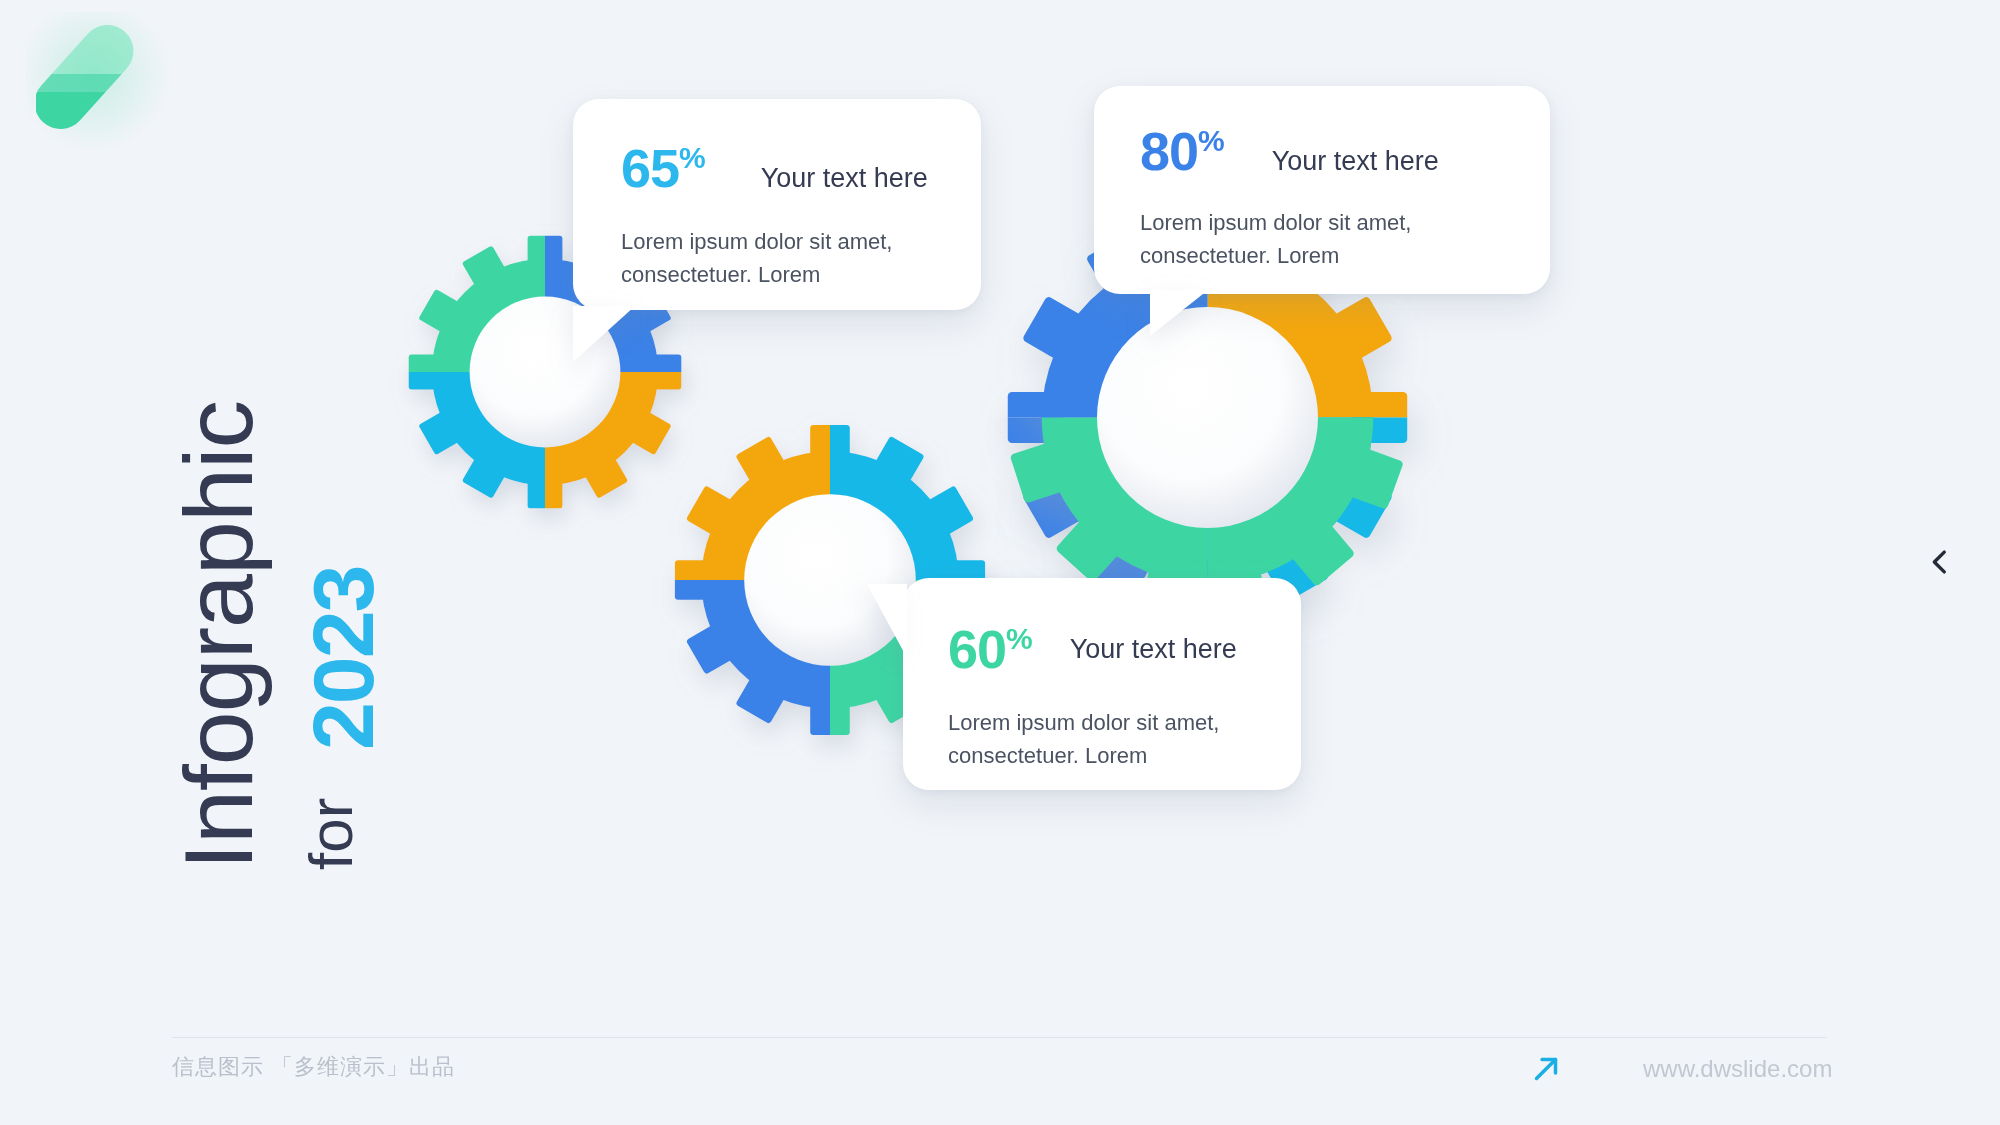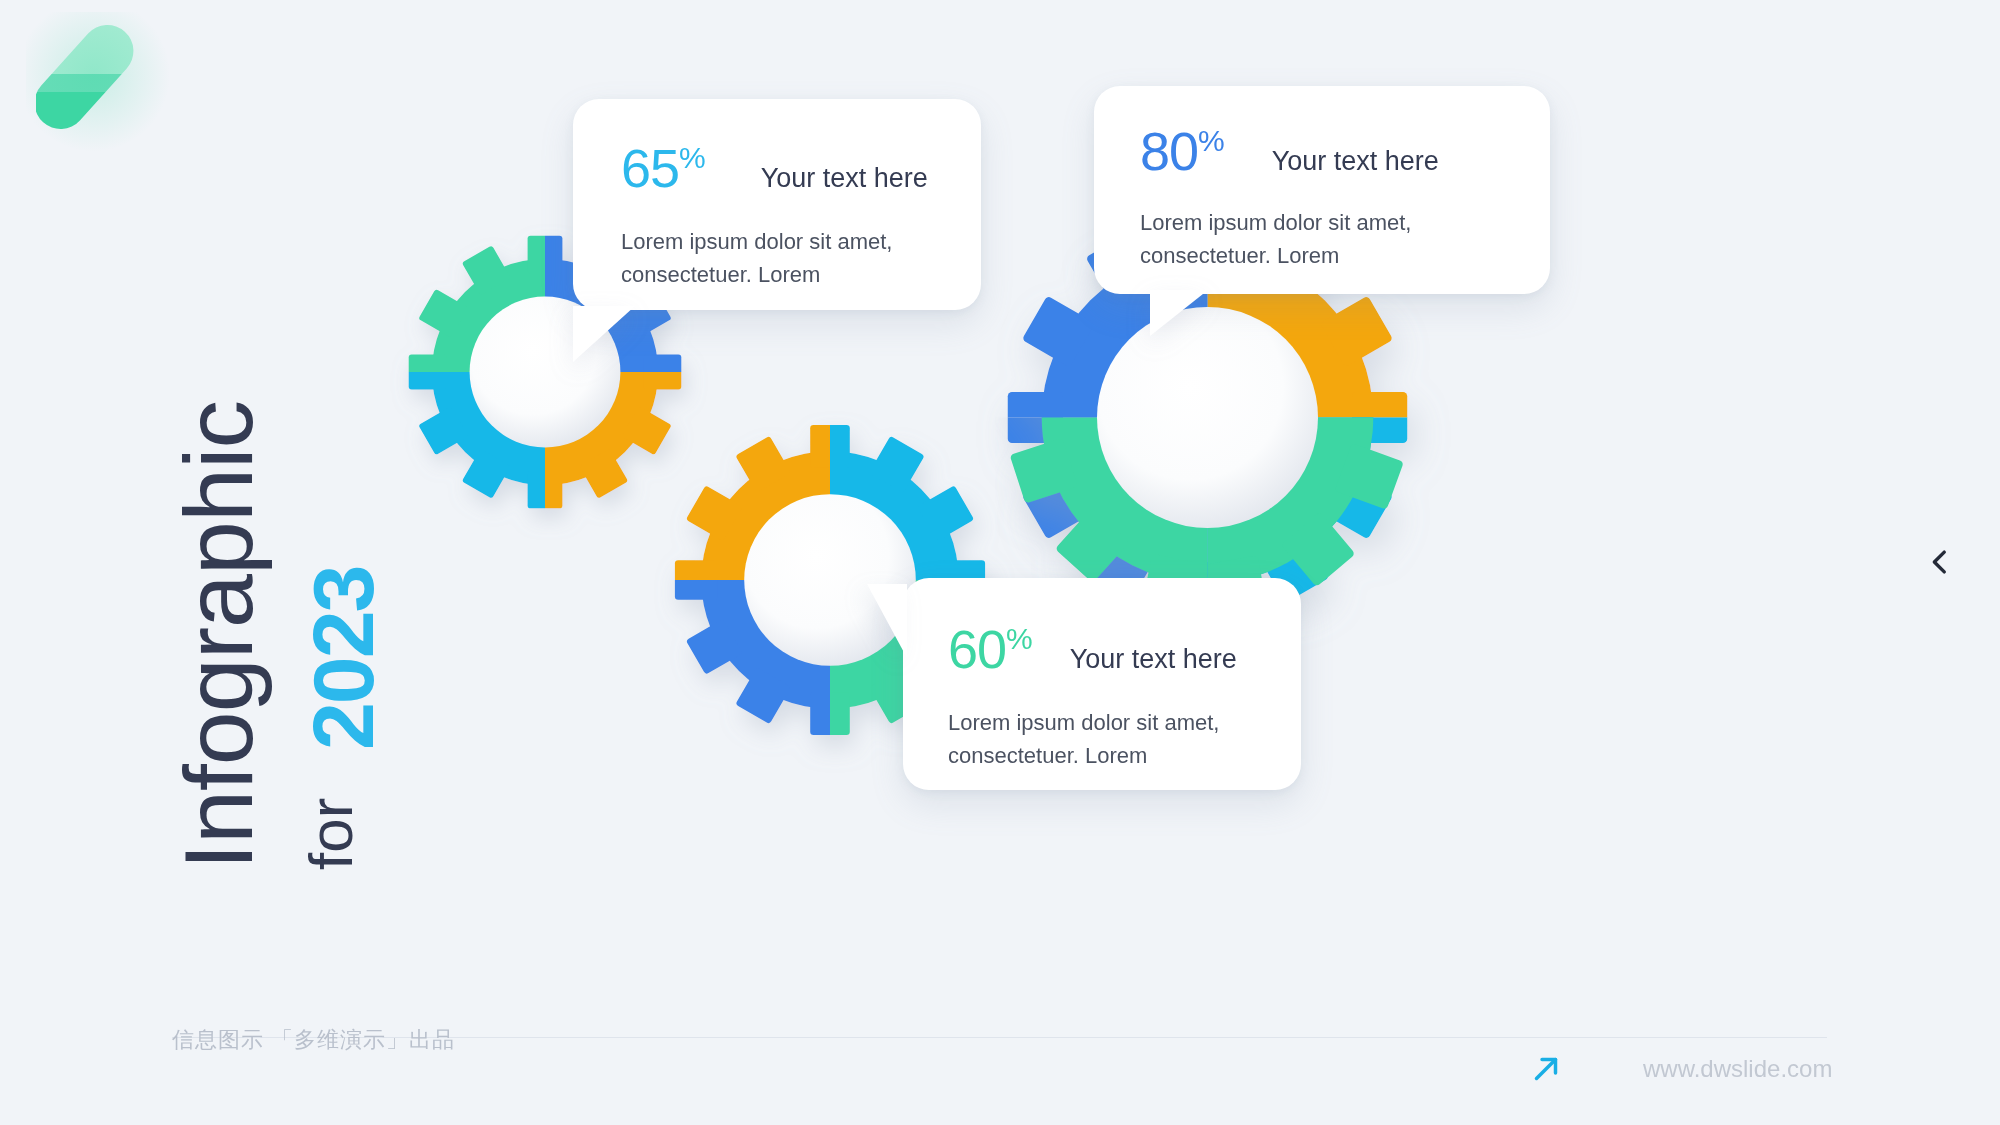--- a/index.html
+++ b/index.html
@@ -82,21 +82,21 @@
   .card-tail {
     position:absolute;
     width:0; height:0;
   }
   .card-head {
     display:flex;
     align-items:baseline;
   }
   .pct {
     font-size:54px;
-    font-weight:400;
+    font-weight:700;
     line-height:1;
     letter-spacing:-1px;
   }
   .pct .sym {
     font-size:30px;
     vertical-align:super;
     line-height:1;
   }
   .card-title {
     font-size:27px;
@@ -128,21 +128,21 @@
   #card-80 .card-body   { margin:28px 0 0 46px; width:320px; }
   #card-80 .card-tail {
     left:56px; bottom:-42px;
     border-left:0 solid transparent;
     border-right:58px solid transparent;
     border-top:46px solid #ffffff;
     filter:drop-shadow(0 9px 12px rgba(120,135,160,.13));
   }
 
   #card-60 { left:903px; top:578px; width:398px; height:212px; }
-  #card-60 .card-head   { padding:44px 0 0 45px; }
+  #card-60 .card-head   { padding:44px 0 0 45px;align-items:center; }
   #card-60 .card-title  { margin-left:38px; }
   #card-60 .card-body   { margin:30px 0 0 45px; width:320px; }
   #card-60 .card-tail {
     left:-36px; top:6px;
     border-top:0 solid transparent;
     border-bottom:74px solid transparent;
     border-right:40px solid #ffffff;
     filter:drop-shadow(-7px 8px 11px rgba(120,135,160,.11));
   }
 
@@ -156,21 +156,21 @@
 
   
   #footer-rule {
     position:absolute;
     left:172px; top:1037px;
     width:1655px; height:1px;
     background:#dfe4ec;
   }
   #footer-left {
     position:absolute;
-    left:172px; top:1025px;
+    left:172px; top:1052px;
     font-size:22px;
     color:#b9c0cc;
     letter-spacing:1px;
   }
   #footer-right {
     position:absolute;
     left:1527px; top:1050px;
     display:flex;
     align-items:center;
     gap:78px;

